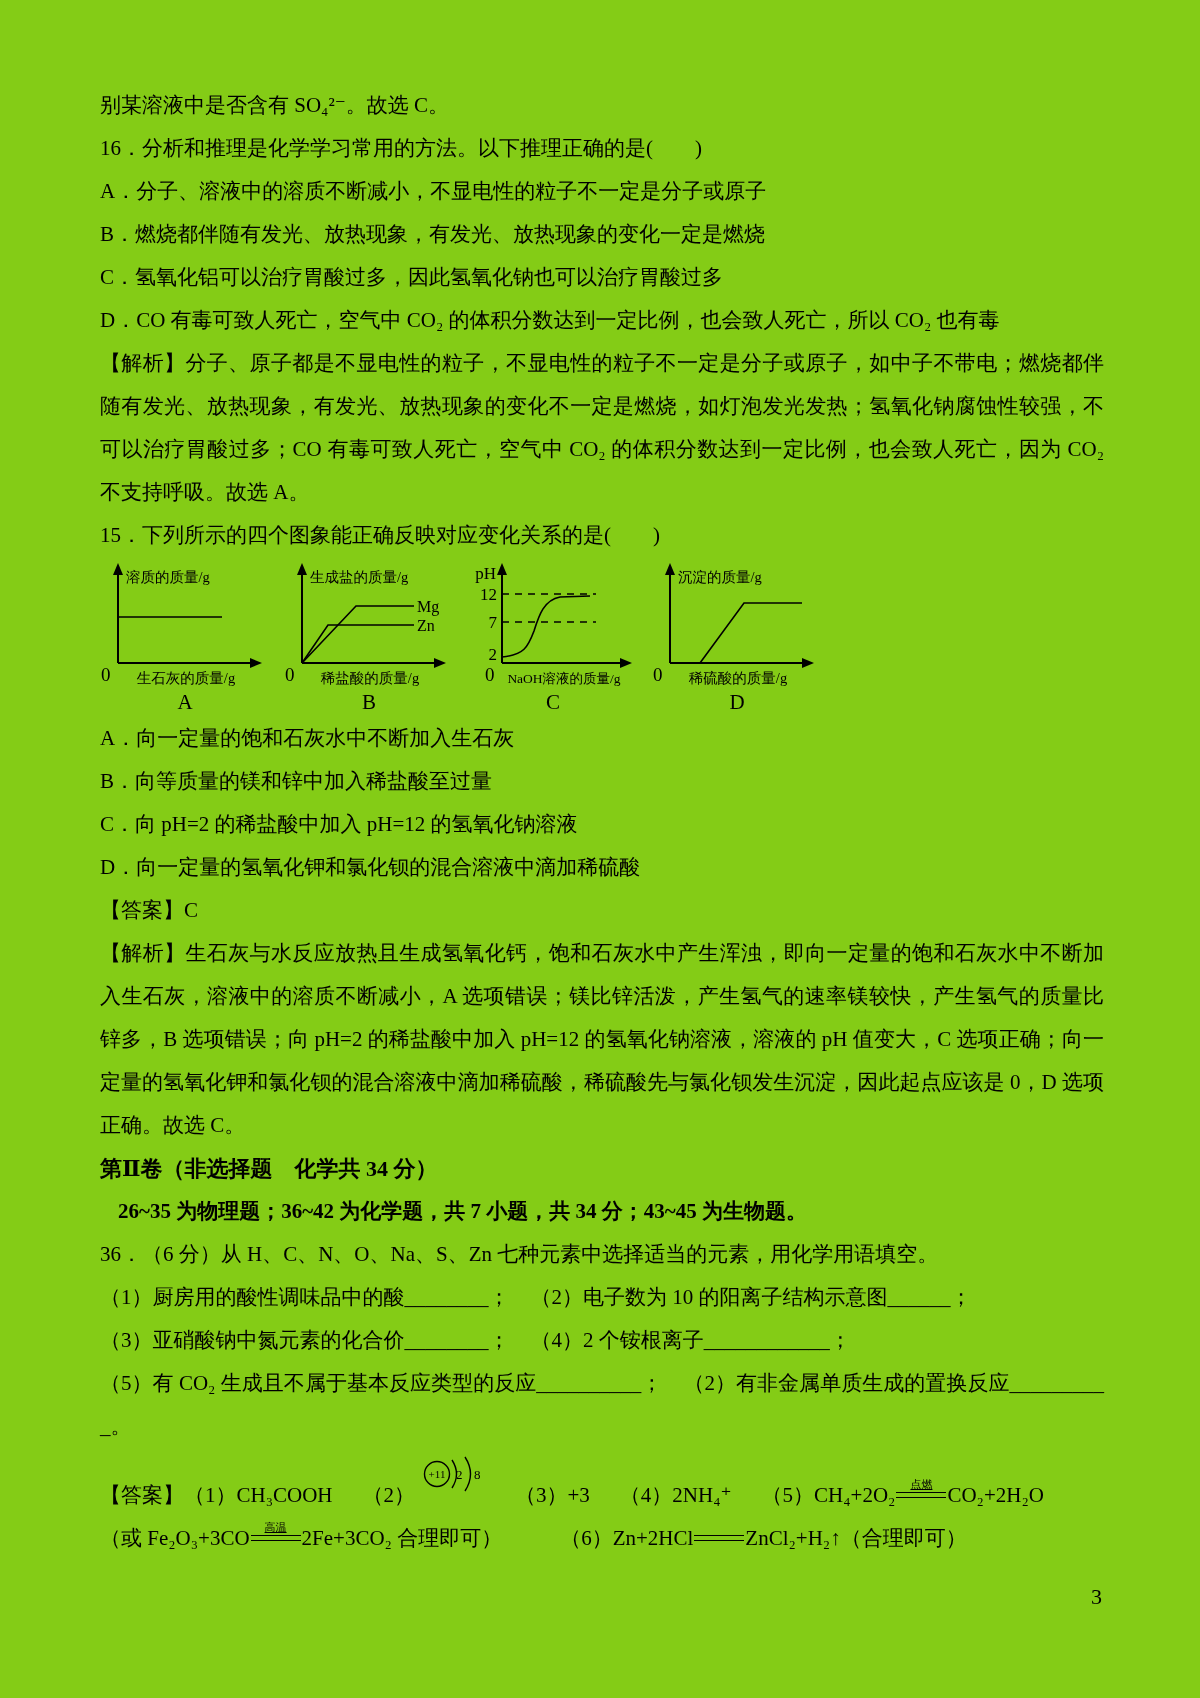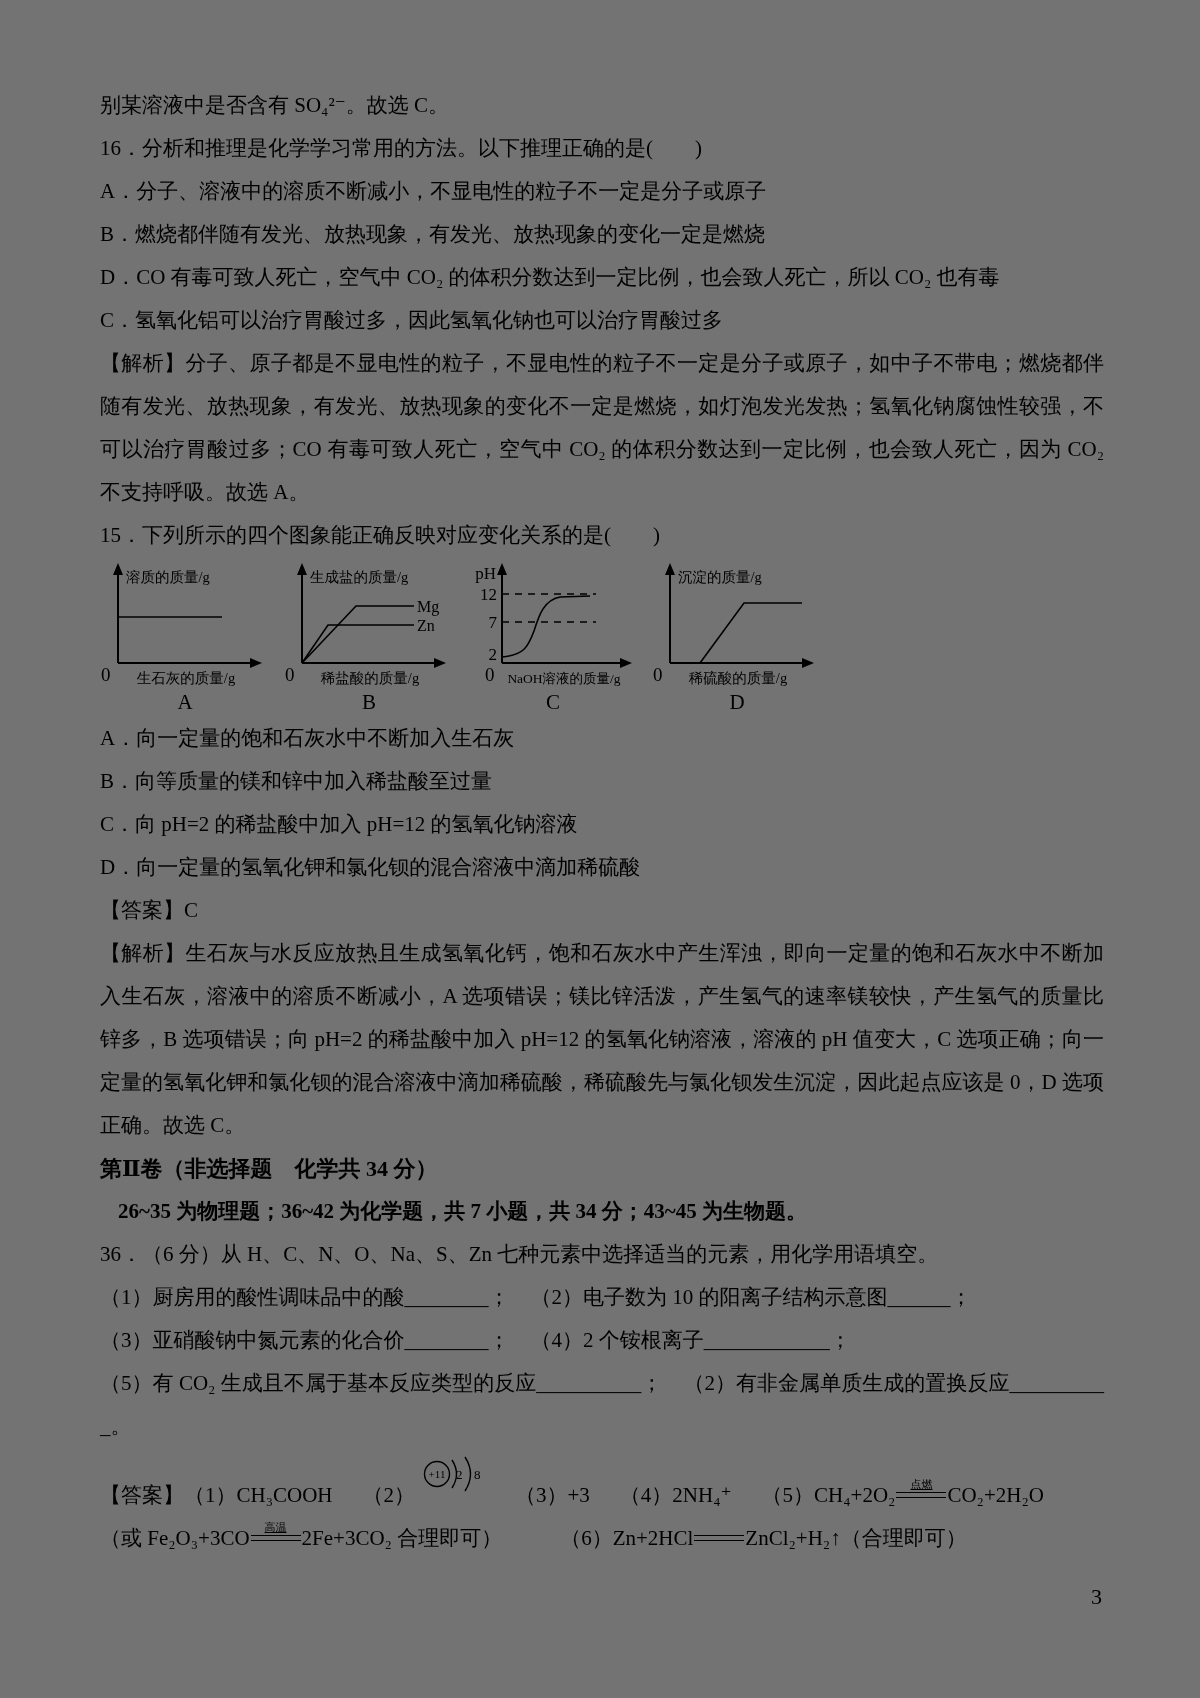--- a/index.html
+++ b/index.html
@@ -1,16 +1,16 @@
 <!DOCTYPE html>
 <html><head>
 <meta charset="utf-8">
 <style>
   html,body{margin:0;padding:0;background:#888;}
-  .page{position:relative;width:1200px;height:1698px;margin:0 auto;background:#737373;color:#000;
+  .page{position:relative;width:1200px;height:1698px;margin:0 auto;background:#84cc16;color:#000;
         font-family:"Liberation Serif","DejaVu Serif",serif;font-size:21px;overflow:hidden;}
   .doc{padding:84px 96px 0 100px;}
   .doc p{margin:0;line-height:43px;text-align:justify;word-break:break-all;}
   .mt18{margin-top:17px;}
   
   .graphs{display:flex;margin:2px 0 0 -4px;}
   .graph{width:178px;margin-right:6px;}
   .graph svg{display:block;}
   .cap{line-height:30px;text-align:center;font-size:21px;font-family:"Liberation Serif",serif;}
   svg text{font-family:"Liberation Serif","DejaVu Serif",serif;fill:#000;}
@@ -32,22 +32,22 @@
 <body>
 
 <div class="page">
   <div class="doc">
 
     <p>别某溶液中是否含有 SO₄²⁻。故选 C。</p>
 
     <p class="mt18">16．分析和推理是化学学习常用的方法。以下推理正确的是(　　)</p>
     <p>A．分子、溶液中的溶质不断减小，不显电性的粒子不一定是分子或原子</p>
     <p>B．燃烧都伴随有发光、放热现象，有发光、放热现象的变化一定是燃烧</p>
+    <p>C．氢氧化铝可以治疗胃酸过多，因此氢氧化钠也可以治疗胃酸过多</p>
     <p>D．CO 有毒可致人死亡，空气中 CO₂ 的体积分数达到一定比例，也会致人死亡，所以 CO₂ 也有毒</p>
-    <p>C．氢氧化铝可以治疗胃酸过多，因此氢氧化钠也可以治疗胃酸过多</p>
     <p><span>【解析】</span><span>分子、原子都是不显电性的粒子，不显电性的粒子不一定是分子或原子，如中子不带电；燃烧都伴随有发光、放热现象，有发光、放热现象的变化不一定是燃烧，如灯泡发光发热；氢氧化钠腐蚀性较强，不可以治疗胃酸过多；CO 有毒可致人死亡，空气中 CO₂ 的体积分数达到一定比例，也会致人死亡，因为 CO₂ 不支持呼吸。故选 A。</span></p>
 
     <p>15．下列所示的四个图象能正确反映对应变化关系的是(　　)</p>
 
     <div class="graphs">
 
       <div class="graph">
         <svg width="178" height="128" viewBox="0 0 178 128">
           <line x1="22" y1="12" x2="22" y2="104" stroke="#000" stroke-width="2"></line>
           <polygon points="22,4 17,16 27,16" fill="#000"></polygon>

